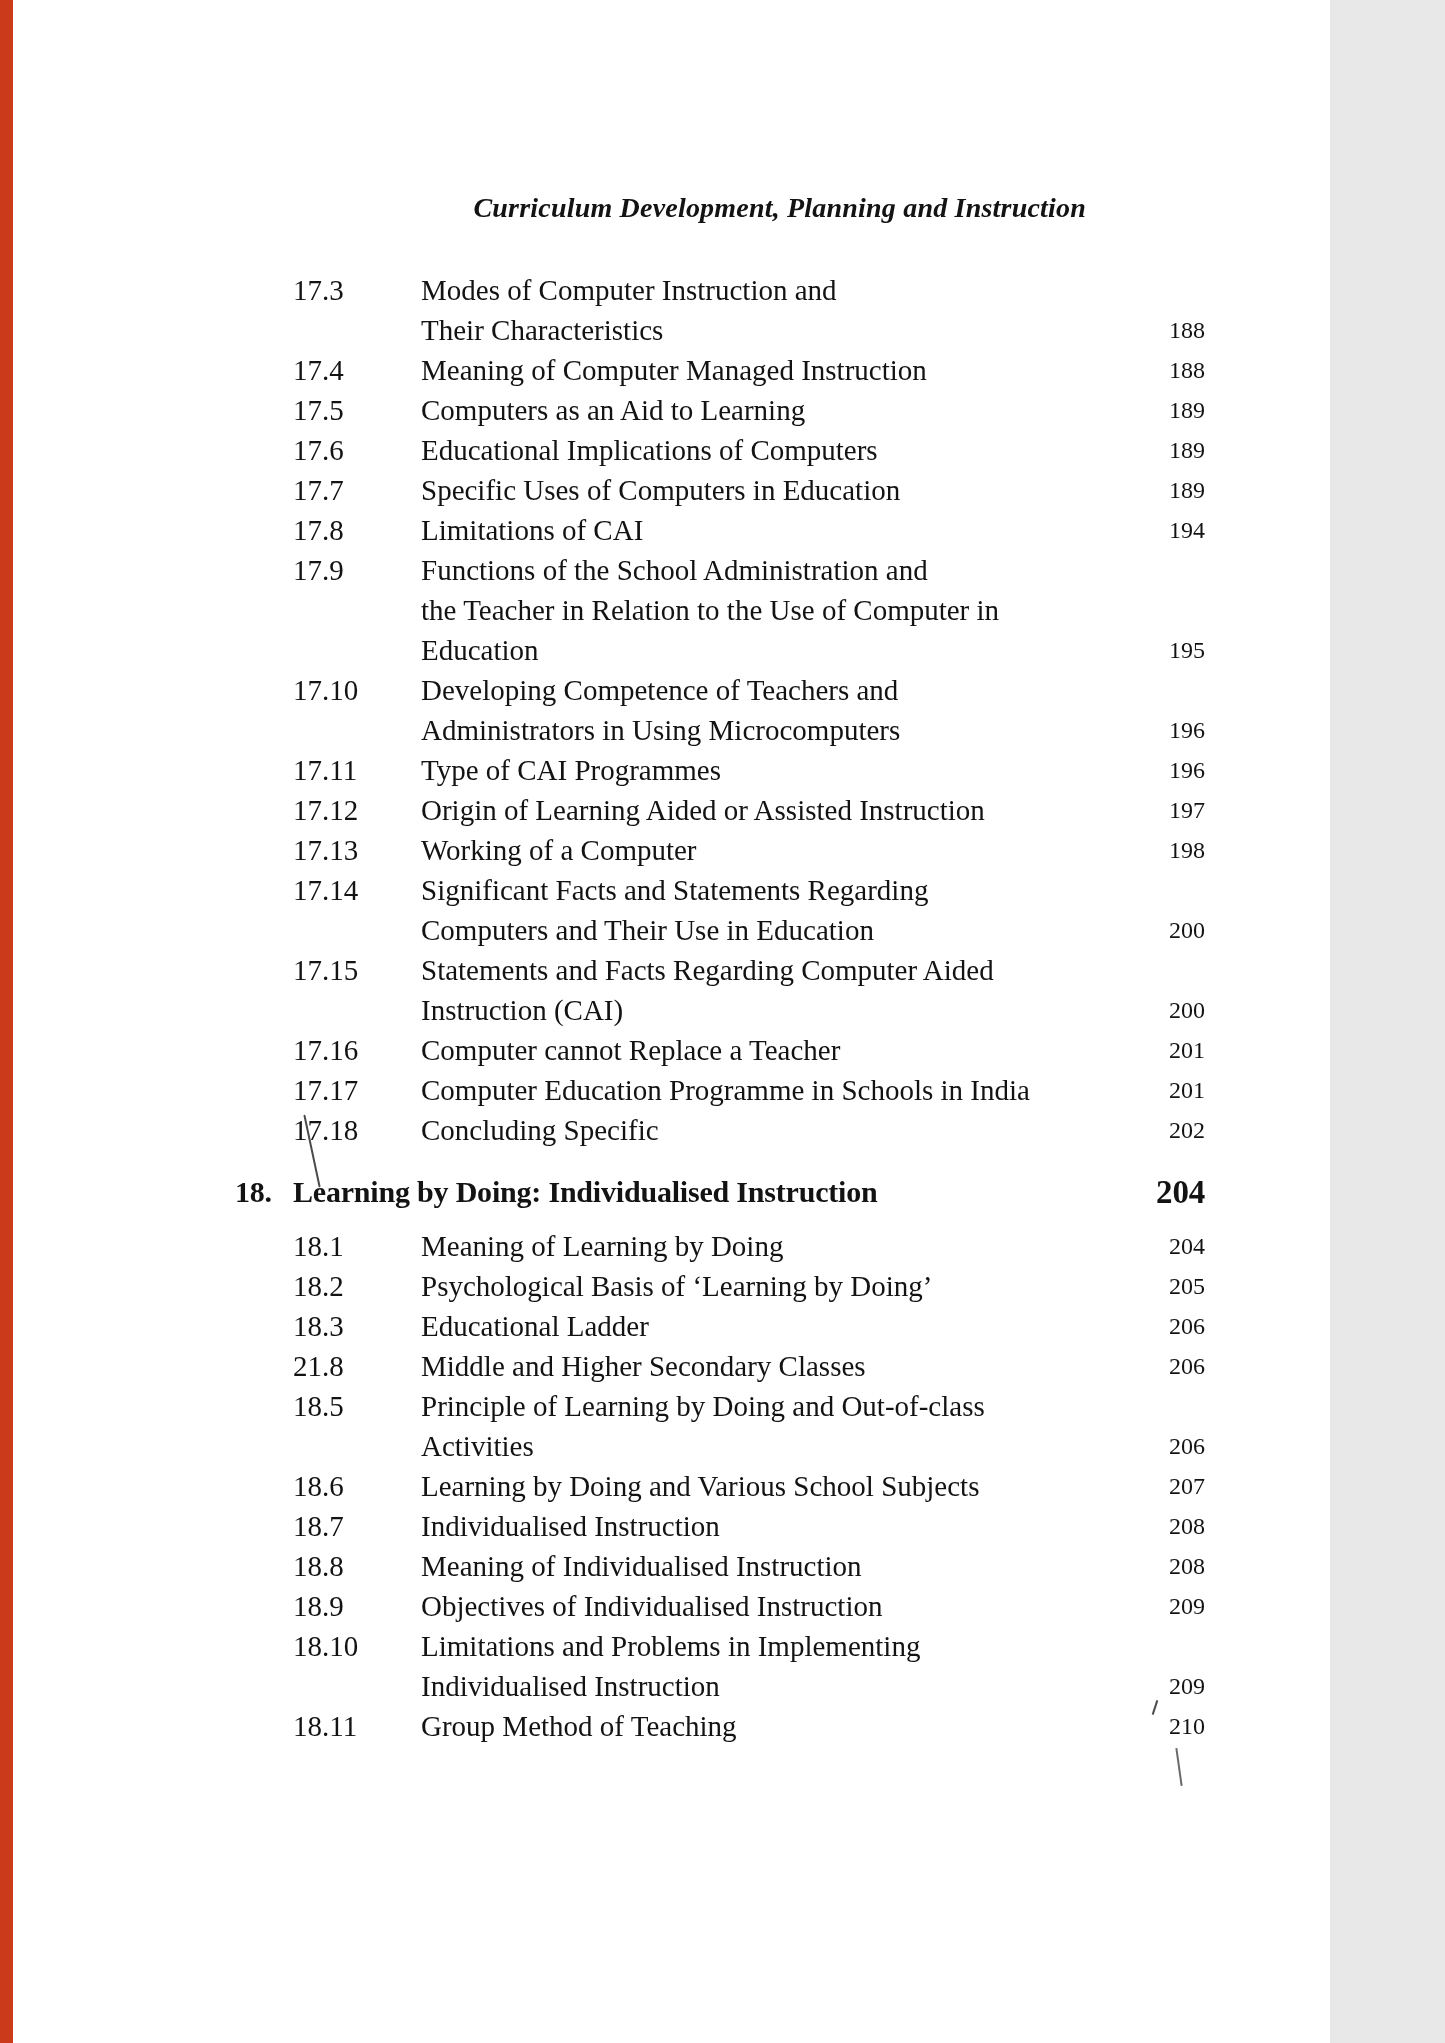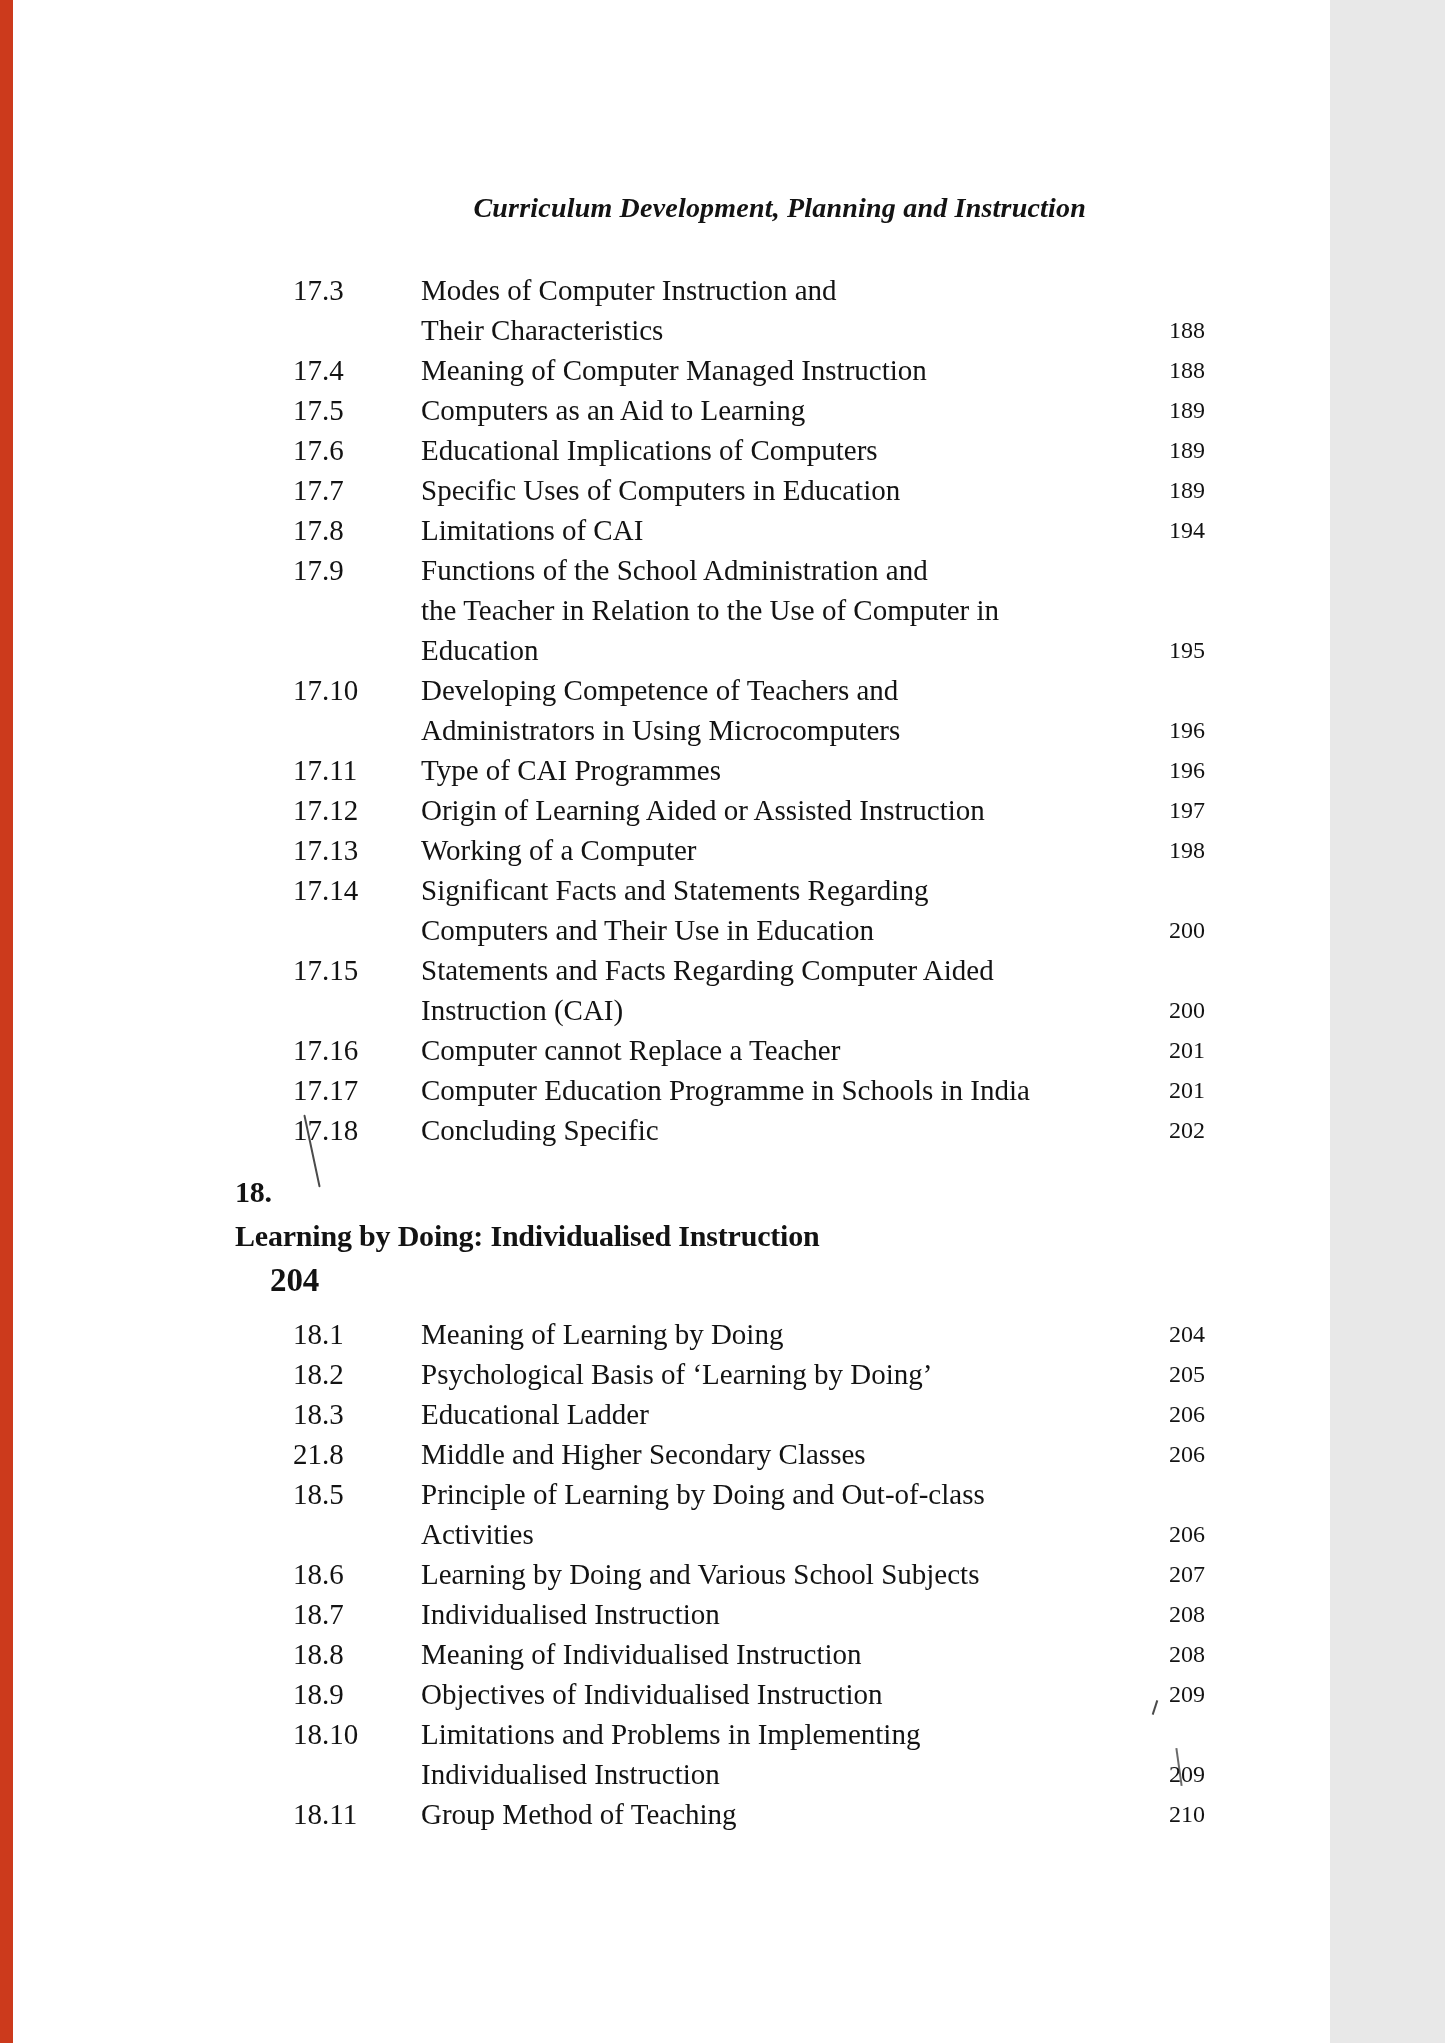--- a/index.html
+++ b/index.html
@@ -42,21 +42,20 @@
     align-self:flex-end;
     font-size:24px;
   }
   .chapter-row{
     display:flex;
     font-weight:bold;
     font-size:30px;
     line-height:44px;
     margin:20px 0 12px 0;
     letter-spacing:-0.2px;
-    flex-direction:column;
   }
   .chapter-row .cnum{flex:none;width:58px;}
   .chapter-row .ctitle{flex:1;}
   .chapter-row .cpg{flex:none;width:84px;text-align:right;font-size:33px;}
   .scan-mark{
     position:absolute;
     background:#2b2b2b;
     opacity:.85;
   }
   .mark-slash-1718{left:311px;top:1114px;width:2px;height:74px;transform:rotate(-12deg);border-radius:2px;}

